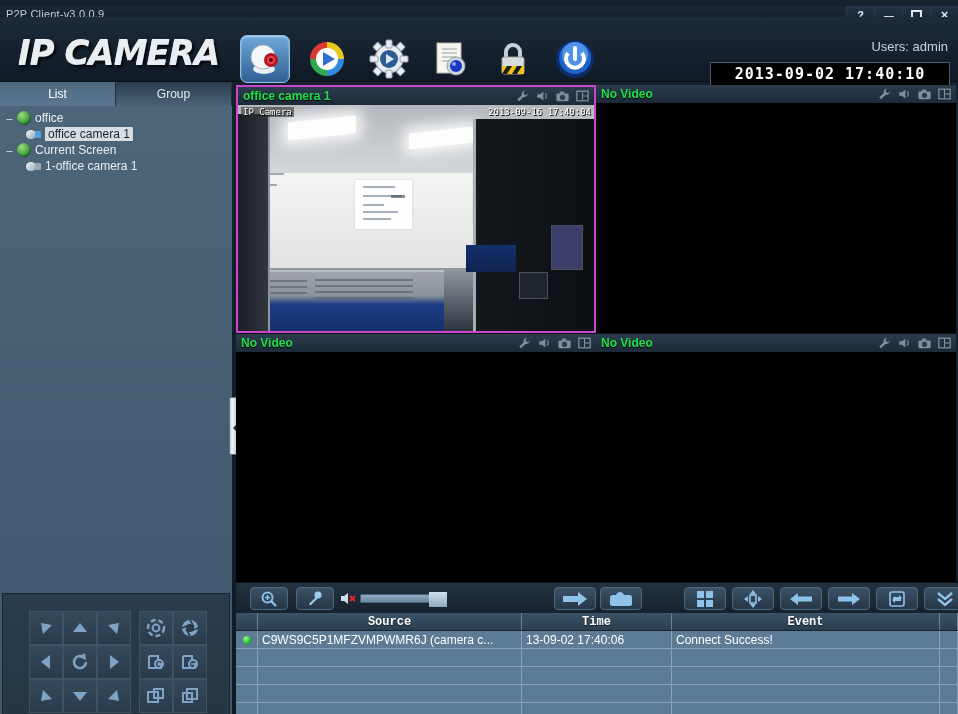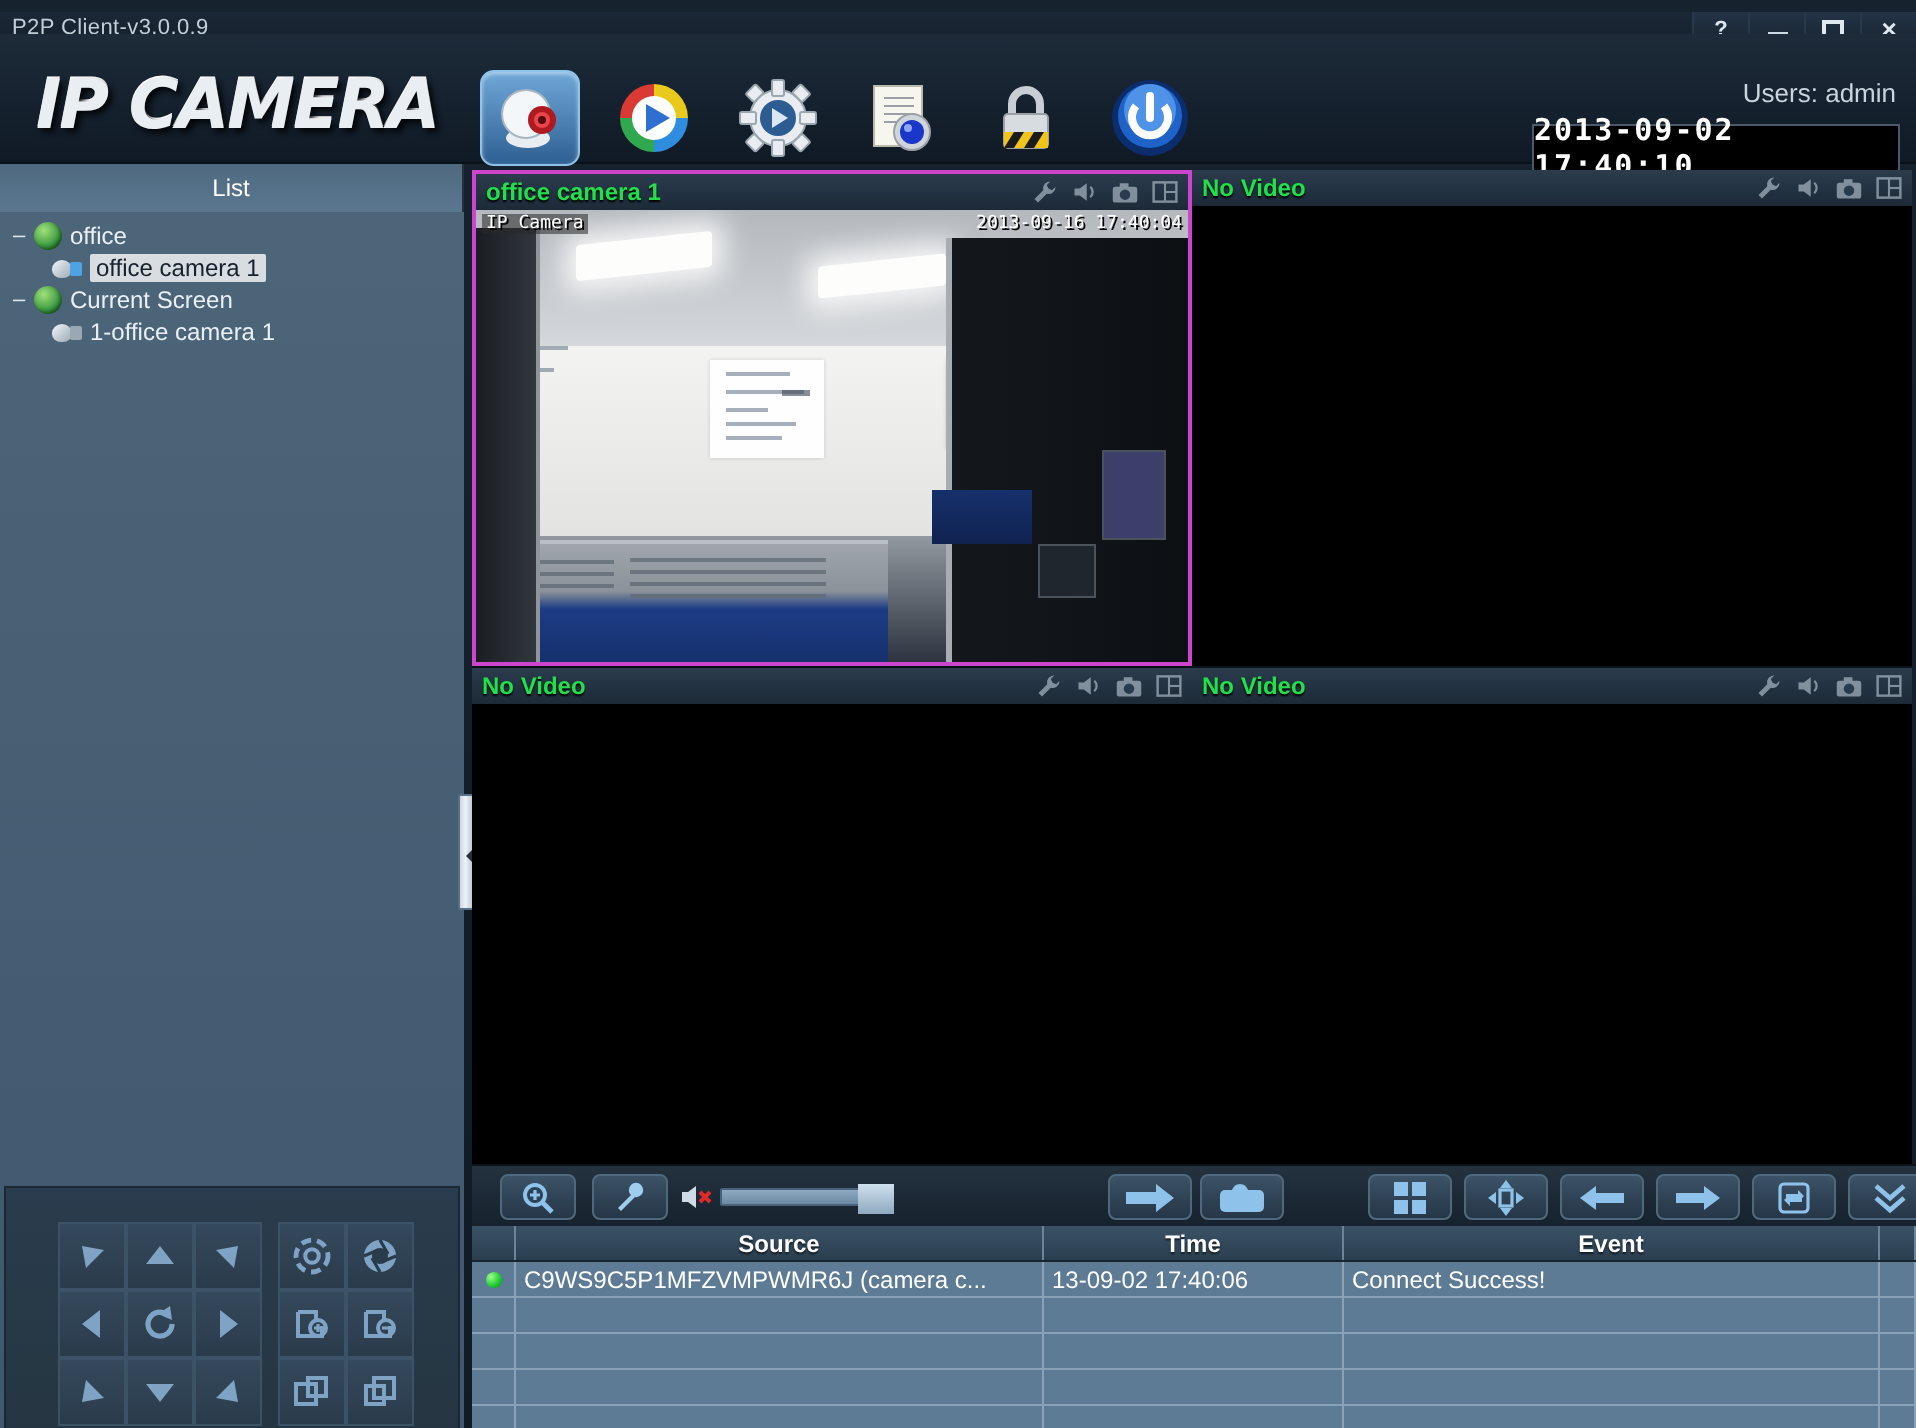--- a/index.html
+++ b/index.html
@@ -35,21 +35,21 @@
     font-weight:bold; font-style:italic; letter-spacing:-1px;
     color:#e9eef3; font-family:"DejaVu Sans", sans-serif;
     text-shadow:2px 2px 3px rgba(0,0,0,.85), 0 -1px 0 #fff; }
   .toolbar{ position:absolute; left:240px; top:18px; display:flex; gap:12px;
     align-items:center; }
   .tbtn{ width:50px; height:48px; display:flex; align-items:center;
     justify-content:center; border-radius:7px; cursor:pointer; }
   .tbtn.active{ background:linear-gradient(180deg,#6fa8d8 0%,#2f5f93 100%);
     border:1px solid #8fc4ea; box-shadow:inset 0 1px 2px rgba(255,255,255,.5); }
   .users{ position:absolute; right:10px; top:22px; font-size:13px; color:#c9d4de; }
-  .clock{ position:absolute; right:8px; top:45px; width:184px; height:24px;
+  .clock{ position:absolute; right:8px; top:45px; width:240px; height:24px;
     background:#000; border:1px solid #4a5a6a; color:#fff;
     font-family:"DejaVu Sans Mono", monospace; font-size:15px; font-weight:bold;
     letter-spacing:1px; display:flex; align-items:center; justify-content:center; }
 
   
   .sidebar{ position:absolute; left:0; top:82px; width:232px; height:632px;
     background:linear-gradient(180deg,#4a6277 0%,#41596e 100%); }
   .tabs{ position:absolute; left:0; top:0; width:232px; height:24px; display:flex; }
   .tab{ flex:1; display:flex; align-items:center; justify-content:center;
     font-size:12px; color:#e2eaf1; cursor:pointer;
@@ -164,21 +164,21 @@
     background:linear-gradient(180deg,#cfe0ee,#8fa9c0); border:1px solid #44five; }
 
   
   .table{ position:absolute; left:236px; top:613px; width:722px; height:101px;
     background:#5d7b94; }
   .thead{ display:flex; height:18px;
     background:linear-gradient(180deg,#3b5266 0%,#2a3e4f 100%);
     border-bottom:1px solid #18242f; }
   .th{ display:flex; align-items:center; justify-content:center;
     font-size:12px; font-weight:bold; color:#fff; border-right:1px solid #6d8397;
-    text-shadow:0 1px 1px rgba(0,0,0,.6); }
+    text-shadow:0 1px 1px rgba(0,0,0,.6);font-family:Liberation Mono, monospace; }
   .th.c0{ width:22px; } .th.c1{ width:264px; } .th.c2{ width:150px; }
   .th.c3{ width:268px; } .th.c4{ flex:1; }
   .trow2{ display:flex; height:18px; border-bottom:1px solid #8aa2b8;
     background:#5d7b94; }
   .td{ display:flex; align-items:center; font-size:12px; color:#ffffff;
     border-right:1px solid #8aa2b8; padding-left:4px; overflow:hidden;
     white-space:nowrap; }
   .td.c0{ width:22px; justify-content:center; padding:0; }
   .td.c1{ width:264px; } .td.c2{ width:150px; }
   .td.c3{ width:268px; } .td.c4{ flex:1; }
@@ -286,20 +286,21 @@
       </div>
     </div>
 
     <div class="users">Users: admin</div>
     <div class="clock">2013-09-02 17:40:10</div>
   </div>
 
   <div class="sidebar">
     <div class="tabs">
       <div class="tab sel">List</div>
+      <div class="tab">Group</div>
     </div>
 
     <div class="tree">
       <div class="trow">
         <span class="expander">–</span>
         <span class="globe"></span>
         <span>office</span>
       </div>
       <div class="trow lvl2">
         <span class="camicon">

